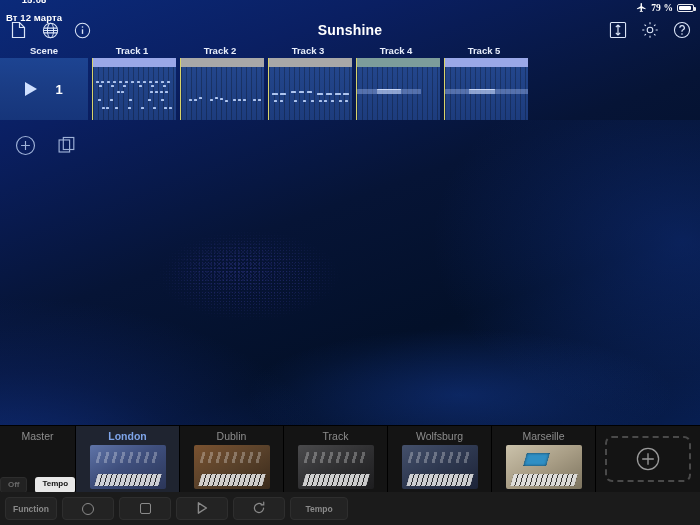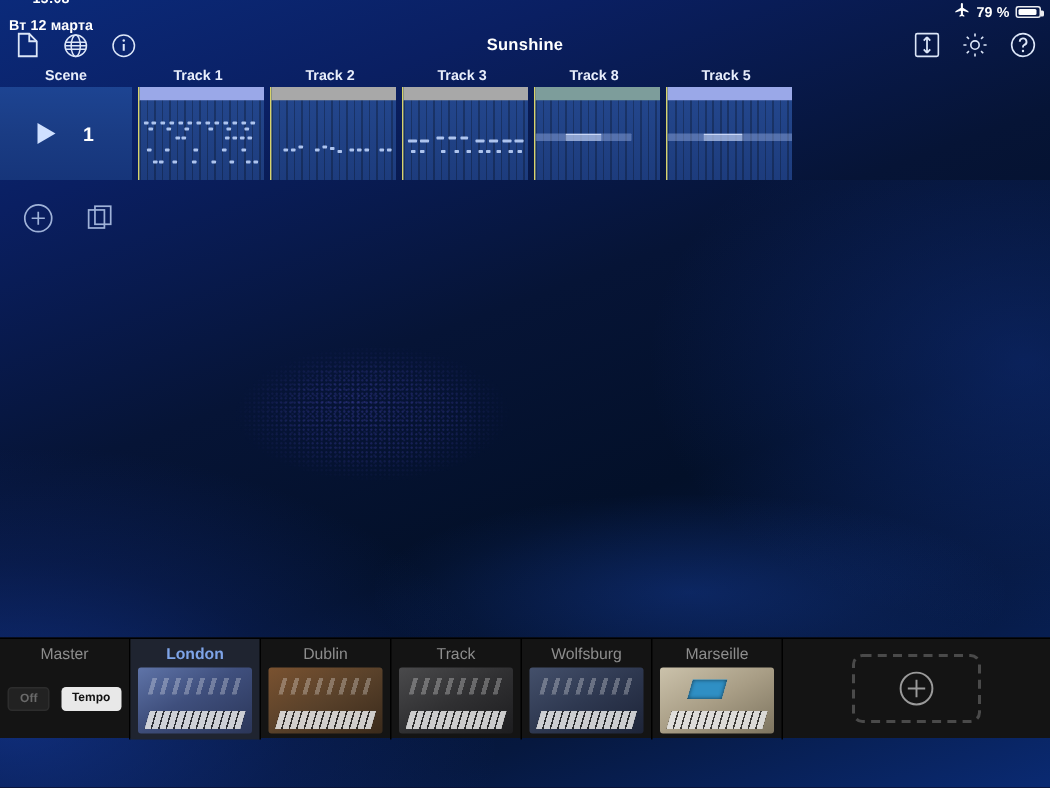--- a/index.html
+++ b/index.html
@@ -65,21 +65,21 @@
     position: absolute; left: 0; top: 0;
     width: 700px; height: 16px;
     display: flex; align-items: center;
     padding: 0 6px;
     color: #fff;
     font-size: 9.5px; font-weight: bold;
     letter-spacing: 0.1px;
     z-index: 30;
   }
   #statusbar .sb-left { display: flex; align-items: center; gap: 7px; flex-direction: column; }
-  #statusbar .sb-right { margin-left: auto; display: flex; align-items: center; gap: 4px; }
+  #statusbar .sb-right { margin-left: auto; display: flex; align-items: center; gap: 4px; font-family: Liberation Serif, serif; }
   .batt {
     display: inline-block;
     width: 17px; height: 8px;
     border: 1px solid rgba(255,255,255,0.92);
     border-radius: 2px;
     position: relative;
   }
   .batt::after {
     content: ""; position: absolute;
     right: -3px; top: 2px;
@@ -113,21 +113,21 @@
     width: 20px; height: 20px;
     display: flex; align-items: center; justify-content: center;
     color: #dce6f8;
   }
   .tbi svg { display: block; }
   #song-title {
     position: absolute; left: 0; top: 0;
     width: 700px; height: 28px;
     display: flex; align-items: center; justify-content: center;
     color: #ffffff;
-    font-size: 11px; font-weight: bold;
+    font-size: 14px; font-weight: bold;
     letter-spacing: 0.2px;
   }
 
   
   #track-headers {
     position: absolute; left: 0; top: 43px;
     width: 624px; height: 15px;
     display: flex;
     z-index: 20;
   }
@@ -212,40 +212,40 @@
   #device-strip {
     position: absolute; left: 0; bottom: 33px;
     width: 700px; height: 67px;
     background: #141414;
     display: flex;
     z-index: 25;
     border-top: 1px solid #000;
   }
   .dev {
     position: relative;
-    width: 87px; height: 67px;
+    width: 104px; height: 67px;
     border-right: 1px solid #000;
     display: flex; flex-direction: column; align-items: center;
     padding-top: 4px;
   }
   .dev.selected { background: #1f2430; }
   .dev-name {
     font-size: 10.5px;
     color: #8d8d8d;
     margin-bottom: 3px;
     font-weight: normal;
   }
   .dev.selected .dev-name { color: #7ea4e8; font-weight: bold; }
   .dev-img {
     width: 76px; height: 44px;
     border-radius: 2px;
     position: relative;
     overflow: hidden;
   }
-  .dev.master { width: 87px; justify-content: flex-start; }
+  .dev.master { width: 76px; justify-content: space-between; }
   .master-btns {
     display: flex; gap: 8px; margin-top: 13px;
   }
   .mbtn {
     font-size: 8px; font-weight: bold;
     padding: 3px 7px;
     border-radius: 3px;
     line-height: 1;
   }
   .mbtn.off { color: #6a6a6a; background: #222222; border: 1px solid #2d2d2d; }
@@ -392,21 +392,21 @@
         </svg>
       </div>
     </div>
   </div>
 
   <div id="track-headers">
     <div class="th-cell scene">Scene</div>
     <div class="th-cell">Track 1</div>
     <div class="th-cell">Track 2</div>
     <div class="th-cell">Track 3</div>
-    <div class="th-cell">Track 8</div>
+    <div class="th-cell">Track 4</div>
     <div class="th-cell">Track 5</div>
   </div>
 
   <div id="scene-row">
 
     <div class="scene-cell">
       <div class="scene-play"></div>
       <div class="scene-num">1</div>
     </div>
 
@@ -587,14 +587,39 @@
     <div class="dev-add">
       <div class="add-slot">
         <svg width="26" height="26" viewBox="0 0 26 26" fill="none" stroke="#9a9a9a" stroke-width="1.3">
           <circle cx="13" cy="13" r="10.6"></circle>
             <path d="M13 7.2v11.6M7.2 13h11.6"></path>
         </svg>
       </div>
     </div>
   </div>
 
+  <div id="transport">
+    <div class="tp">Function</div>
+    <div class="tp">
+      <span class="ring"></span>
+    </div>
+    <div class="tp">
+      <span class="sq"></span>
+    </div>
+    <div class="tp">
+      <span>
+        <svg width="14" height="14" viewBox="0 0 14 14" fill="none" stroke="#8a8a8a" stroke-width="1.4" stroke-linejoin="round">
+          <path d="M3.4 1.8 11.4 7l-8 5.2z"></path>
+        </svg>
+      </span>
+    </div>
+    <div class="tp">
+      <span>
+        <svg width="14" height="14" viewBox="0 0 16 16" fill="none" stroke="#8a8a8a" stroke-width="1.4" stroke-linecap="round">
+          <path d="M13.2 8a5.2 5.2 0 1 1-1.9-4"></path>
+            <path d="M13.4 1.4v3h-3"></path>
+        </svg>
+      </span>
+    </div>
+    <div class="tp wide">Tempo</div>
+  </div>
 
 </div>
 
 </body></html>

